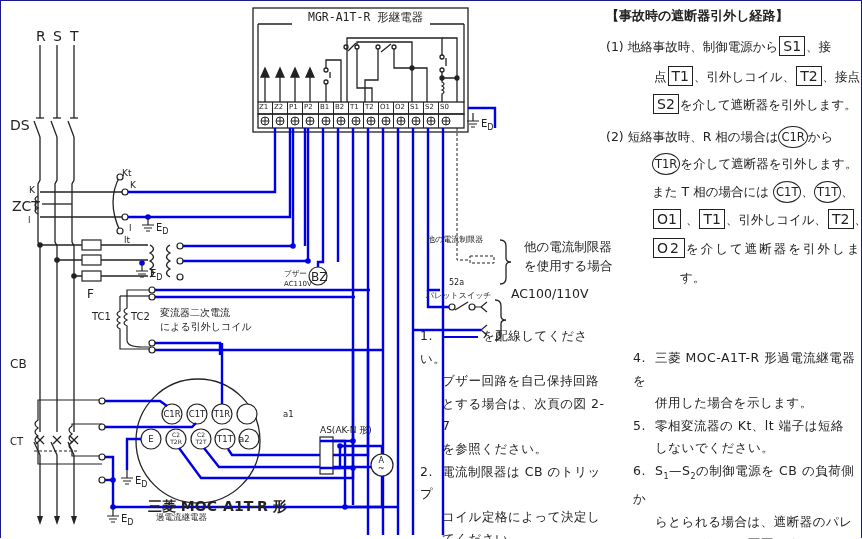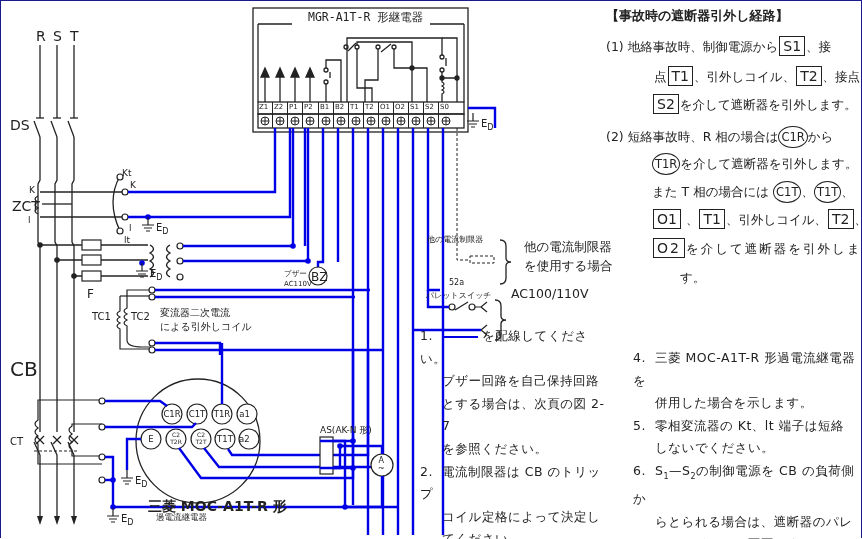--- a/index.html
+++ b/index.html
@@ -281,21 +281,21 @@
 <div class="t" style="left:28px;top:215px;font-size:9px;">l</div>
 <div class="t" style="left:122px;top:168px;font-size:9px;">Kt</div>
 <div class="t" style="left:130px;top:180px;font-size:9px;">K</div>
 <div class="t" style="left:129px;top:223px;font-size:9px;">l</div>
 <div class="t" style="left:124px;top:235px;font-size:9px;">lt</div>
 <div class="t" style="left:87px;top:287px;font-size:12px;">F</div>
 <div class="t" style="left:92px;top:311px;font-size:10px;">TC1</div>
 <div class="t" style="left:131px;top:311px;font-size:10px;">TC2</div>
 <div class="t" style="left:160px;top:306px;font-size:10px;">変流器二次電流</div>
 <div class="t" style="left:160px;top:320px;font-size:10px;">による引外しコイル</div>
-<div class="t" style="left:10px;top:357px;font-size:20px;">CB</div>
+<div class="t" style="left:10px;top:357px;font-size:12px;">CB</div>
 <div class="t" style="left:10px;top:436px;font-size:10px;">CT</div>
 <div class="t" style="left:284px;top:269px;font-size:7.5px;">ブザー</div>
 <div class="t" style="left:284px;top:280px;font-size:7px;">AC110V</div>
 <div class="t" style="left:427px;top:234px;font-size:8px;">他の電流制限器</div>
 <div class="t" style="left:524px;top:239px;font-size:12.5px;">他の電流制限器</div>
 <div class="t" style="left:524px;top:258px;font-size:12.5px;">を使用する場合</div>
 <div class="t" style="left:449px;top:278px;font-size:8px;">52a</div>
 <div class="t" style="left:425px;top:266px;font-size:8px;top:266px;"></div>
 <div class="t" style="left:426px;top:290px;font-size:8px;">パレットスイッチ</div>
 <div class="t" style="left:511px;top:286px;font-size:12.5px;">AC100/110V</div>
@@ -339,21 +339,21 @@
 <div class="rt" style="top:126px;"><span>(2) 短絡事故時、R 相の場合は</span><span class="circ">C1R</span><span>から</span></div>
 <div class="rt" style="top:153px;left:652px;"><span class="circ">T1R</span><span>を介して遮断器を引外します。</span></div>
 <div class="rt" style="top:181px;left:652px;"><span>また T 相の場合には</span> <span class="circ">C1T</span>、<span class="circ">T1T</span>、</div>
 <div class="rt" style="top:209px;left:652px;"><span class="box">O1</span> 、<span class="box">T1</span><span>、引外しコイル、</span><span class="box">T2</span>、</div>
 <div class="rt" style="top:238px;left:652px;letter-spacing:2px;"><span class="box">O2</span><span>を介して遮断器を引外しま</span></div>
 <div class="rt" style="top:270px;left:680px;">す。</div>
 
 <div class="t" style="left: 162px; top: 408px; width: 20px; text-align: center; font-size: 8.5px; line-height: 12px; white-space: pre;">C1R</div>
 <div class="t" style="left: 187px; top: 408px; width: 20px; text-align: center; font-size: 8.5px; line-height: 12px; white-space: pre;">C1T</div>
 <div class="t" style="left: 212px; top: 408px; width: 20px; text-align: center; font-size: 8.5px; line-height: 12px; white-space: pre;">T1R</div>
-<div class="t" style="left: 237px; top: 408px; width: 15px; text-align: center; font-size: 8.5px; line-height: 12px; white-space: pre;">a1</div>
+<div class="t" style="left: 237px; top: 408px; width: 15px; text-align: left; font-size: 8.5px; line-height: 12px; white-space: pre; padding-left: 46px;">a1</div>
 <div class="t" style="left: 141px; top: 433px; width: 20px; text-align: center; font-size: 8.5px; line-height: 12px; white-space: pre;">E</div>
 <div class="t" style="left: 166px; top: 431px; width: 20px; text-align: center; font-size: 6px; line-height: 7px; white-space: pre;">C2
 T2R</div>
 <div class="t" style="left: 191px; top: 431px; width: 20px; text-align: center; font-size: 6px; line-height: 7px; white-space: pre;">C2
 T2T</div>
 <div class="t" style="left: 215px; top: 433px; width: 20px; text-align: center; font-size: 8.5px; line-height: 12px; white-space: pre;">T1T</div>
 <div class="t" style="left: 239px; top: 433px; width: 16px; font-size: 8.5px; line-height: 12px; white-space: pre;">a2</div>
 <div class="t" style="left: 311px; top: 270px; font-size: 12px;">BZ</div>
 <div class="t" style="left: 378px; top: 457px; font-size: 8px; line-height: 8px; text-align: center; white-space: pre;">A
 ~</div>

